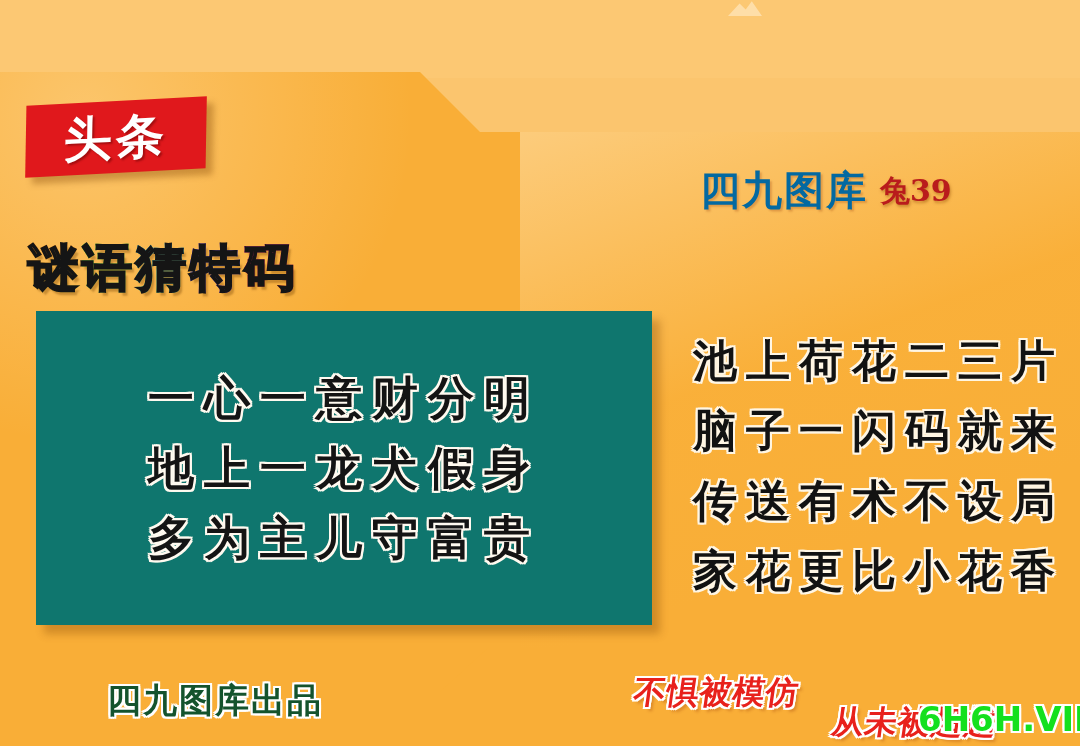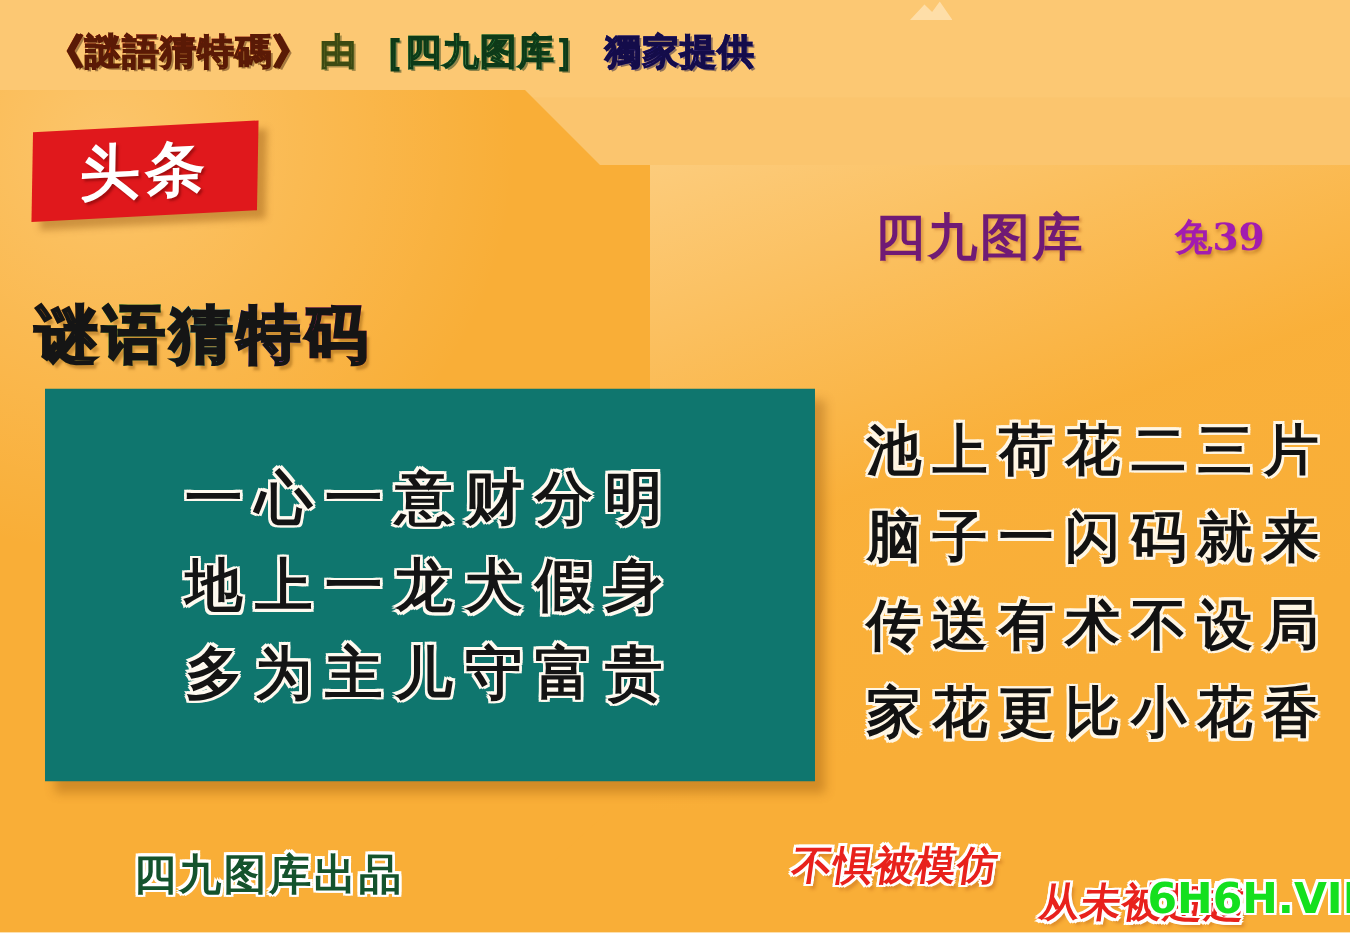--- a/index.html
+++ b/index.html
@@ -148,32 +148,32 @@
     text-shadow:
       -3px -3px 0 #fff, 3px -3px 0 #fff, -3px 3px 0 #fff, 3px 3px 0 #fff,
       0 -3px 0 #fff, 0 3px 0 #fff, -3px 0 0 #fff, 3px 0 0 #fff,
       5px 6px 4px rgba(150,70,0,0.35);
   }
   .brand-sub {
     position: absolute;
     left: 700px; top: 170px;
     font-size: 40px;
     font-weight: bold;
-    color: #701a75;
+    color: #0369a1;
     letter-spacing: 2px;
     white-space: nowrap;
     line-height: 1;
     font-family: "DejaVu Serif", "Liberation Serif", serif;
     text-shadow: 2px 2px 2px rgba(160,70,20,0.3);
   }
   .zodiac {
     position: absolute;
-    left: 940px; top: 176px;
+    left: 880px; top: 176px;
     font-size: 30px;
-    color: #a21caf;
+    color: #b91c1c;
     font-weight: bold;
     white-space: nowrap;
     line-height: 1;
     font-family: "DejaVu Serif", "Liberation Serif", serif;
     text-shadow: 1px 2px 3px rgba(150,80,10,0.5);
   }
 
   
   .rainbow-title {
     position: absolute;
@@ -317,23 +317,20 @@
 
 <div id="poster">
 
   <div class="bg-top-band"></div>
   <div class="bg-main"></div>
   <div class="bg-bottom-left"></div>
   <div class="bg-left-glow"></div>
   <div class="bg-right-glow"></div>
   <div class="deco-mark"></div>
 
-  <div class="tagline">
-    <span class="tg-title">《謎語猜特碼》</span><span class="tg-you">由</span><span class="tg-brand">［四九图库］</span><span class="tg-excl">獨家提供</span>
-  </div>
 
   <div class="badge">
     <span class="badge-text">头条</span>
   </div>
 
   <div class="brand-sub">四九图库</div>
   <div class="zodiac">兔39</div>
 
   <div class="rainbow-title">
     <span class="rb0">谜</span><span class="rb1">语</span><span class="rb2">猜</span><span class="rb3">特</span><span class="rb4">码</span>

